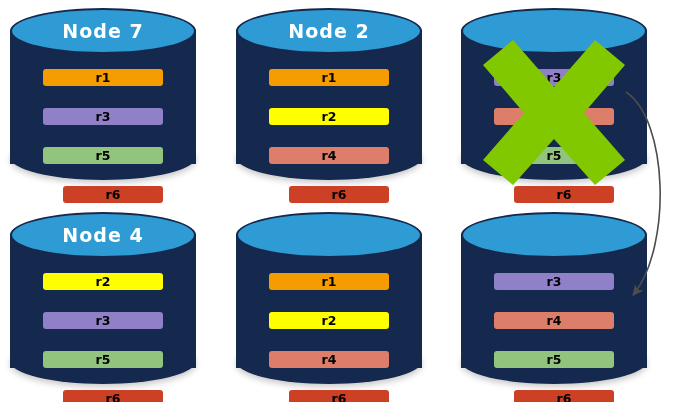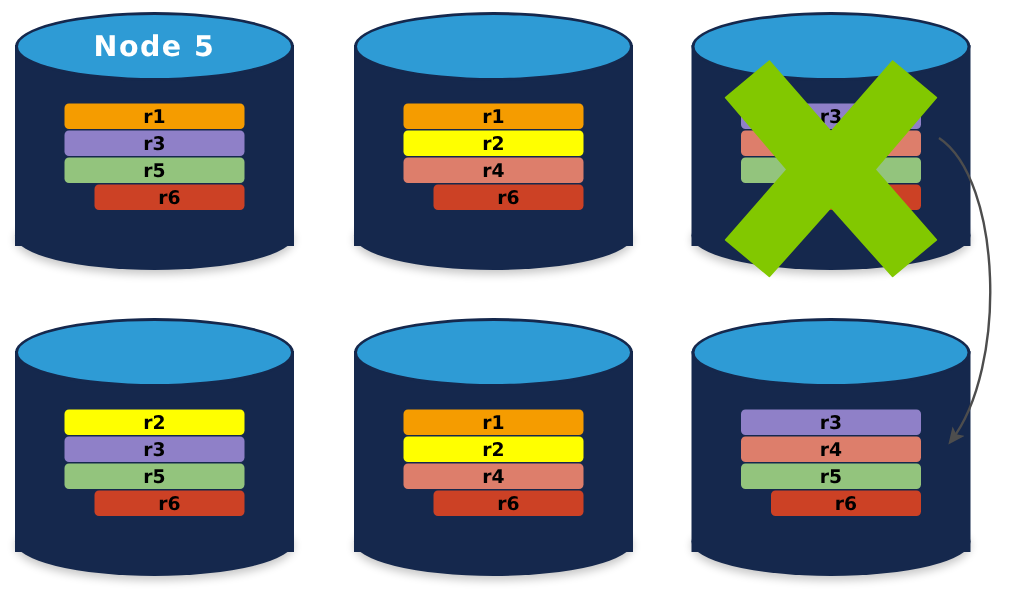--- a/index.html
+++ b/index.html
@@ -79,21 +79,21 @@
   .bars {
     position: absolute;
     left: 33px;
     top: 61px;
     width: 120px;
     z-index: 4;
   }
   .bar {
     position: relative;
     height: 17px;
-    margin-bottom: 1px;
+    margin-bottom: 22px;
     border-radius: 3px;
     text-align: center;
     line-height: 17px;
     font-size: 12.5px;
     font-weight: bold;
     color: #000000;
     user-select: none;
   }
   .bar:last-child { margin-bottom: 0; margin-left: 20px; }
 
@@ -122,32 +122,33 @@
 </head>
 <body>
 
 <div id="canvas">
 
   <div id="nodes-container">
       <div class="node" style="left: 10px; top: 8px;">
         <div class="cyl-bottom"></div>
         <div class="cyl-body"></div>
         <div class="cyl-top"></div>
-        <div class="cyl-title">Node  5</div>
+        <div class="cyl-title">Node  7</div>
         <div class="bars">
           <div class="bar" style="background: rgb(245, 156, 0);"><span>r1</span></div>
           <div class="bar" style="background: rgb(143, 128, 200);"><span>r3</span></div>
           <div class="bar" style="background: rgb(147, 196, 125);"><span>r5</span></div>
           <div class="bar" style="background: rgb(204, 65, 37);"><span>r6</span></div>
         </div>
       </div>
       <div class="node" style="left: 236px; top: 8px;">
         <div class="cyl-bottom"></div>
         <div class="cyl-body"></div>
         <div class="cyl-top"></div>
+        <div class="cyl-title">Node  2</div>
         <div class="bars">
           <div class="bar" style="background: rgb(245, 156, 0);"><span>r1</span></div>
           <div class="bar" style="background: rgb(255, 255, 0);"><span>r2</span></div>
           <div class="bar" style="background: rgb(221, 126, 107);"><span>r4</span></div>
           <div class="bar" style="background: rgb(204, 65, 37);"><span>r6</span></div>
         </div>
       </div>
       <div class="node" style="left: 461px; top: 8px;">
         <div class="cyl-bottom"></div>
         <div class="cyl-body"></div>
@@ -159,20 +160,21 @@
           <div class="bar" style="background: rgb(204, 65, 37);"><span>r6</span></div>
         </div>
         <svg class="cross" viewBox="0 0 142 145">
           <path d="M 30 0 L 71 47 L 112 0 L 142 25 L 101 73 L 142 120 L 112 145 L 71 99 L 30 145 L 0 120 L 41 73 L 0 25 Z" fill="#82c800"></path>
         </svg>
       </div>
       <div class="node" style="left: 10px; top: 212px;">
         <div class="cyl-bottom"></div>
         <div class="cyl-body"></div>
         <div class="cyl-top"></div>
+        <div class="cyl-title">Node  4</div>
         <div class="bars">
           <div class="bar" style="background: rgb(255, 255, 0);"><span>r2</span></div>
           <div class="bar" style="background: rgb(143, 128, 200);"><span>r3</span></div>
           <div class="bar" style="background: rgb(147, 196, 125);"><span>r5</span></div>
           <div class="bar" style="background: rgb(204, 65, 37);"><span>r6</span></div>
         </div>
       </div>
       <div class="node" style="left: 236px; top: 212px;">
         <div class="cyl-bottom"></div>
         <div class="cyl-body"></div>

